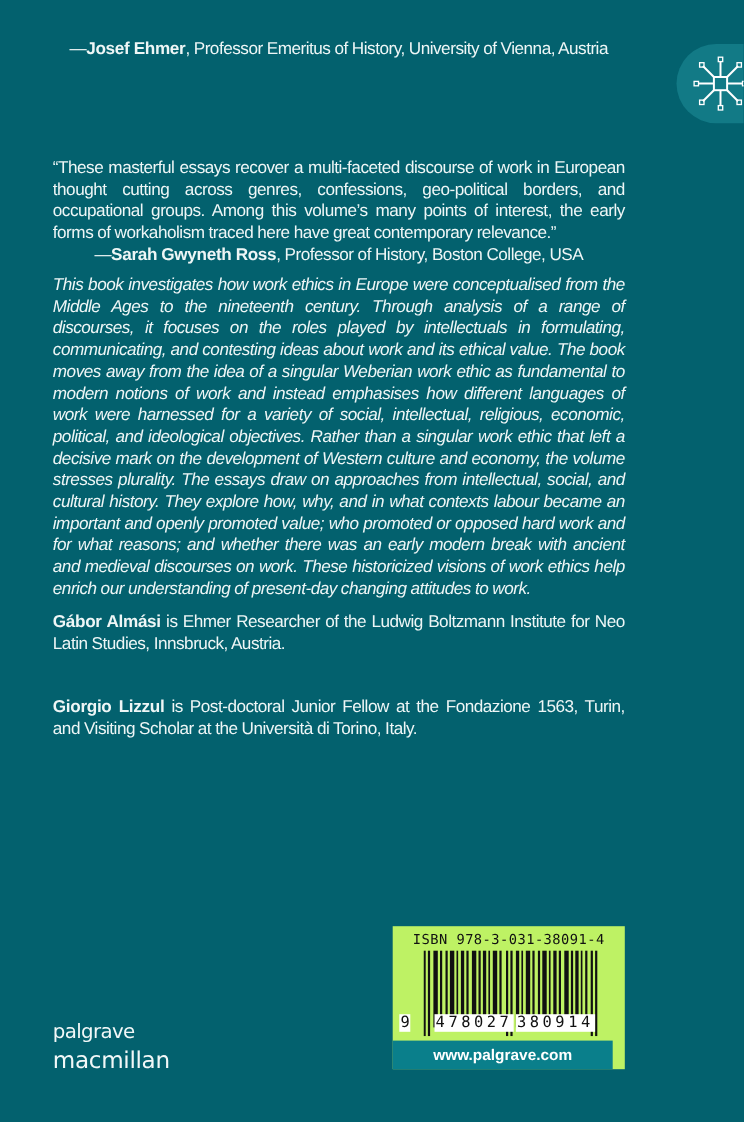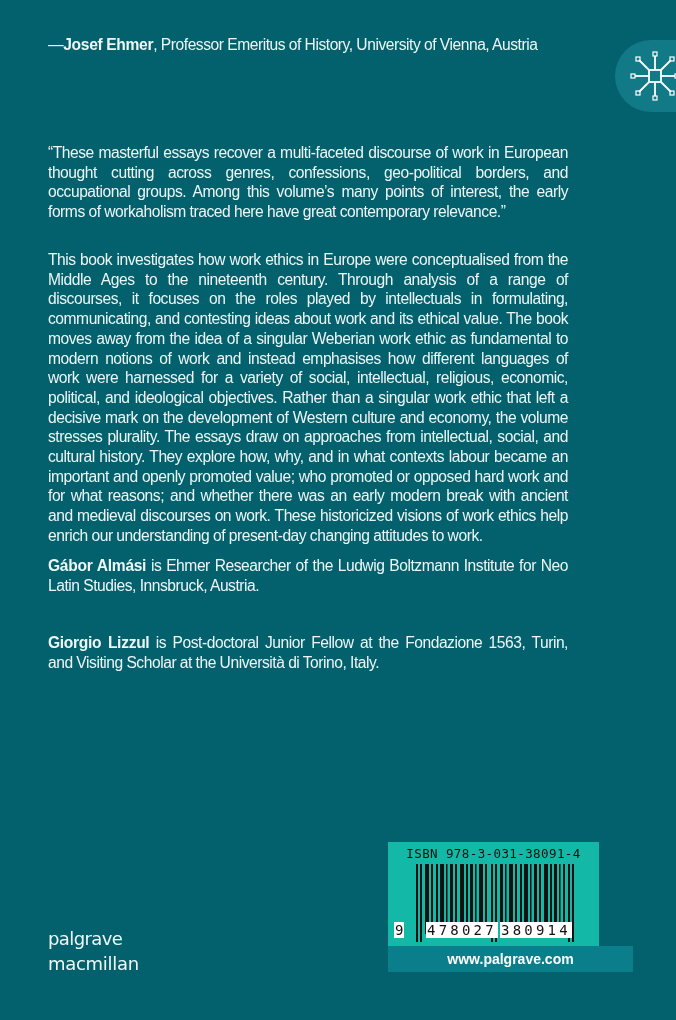--- a/index.html
+++ b/index.html
@@ -13,60 +13,59 @@
   .col {
     position: absolute; left: 48px; width: 520px;
     font-size: 15.6px; line-height: 19.7px;
     text-align: justify;
     letter-spacing: -0.45px;
     word-spacing: -0.2px;
   }
   .col p { margin: 0; }
   .quote1 { top: 35px; }
   .quote2 { top: 143px; }
-  .summary { top: 250px; }
+  .summary { top: 250px; font-style: italic; }
   .bio1 { top: 556px; }
   .bio2 { top: 633px; }
   b { font-weight: bold; letter-spacing: -0.3px; }
-  .attrib { text-align: left; }
+  .attrib { text-align: center; }
 
   .pivot-tab {
     position: absolute; left: 615px; top: 40px; width: 80px; height: 72px;
     background: #127a86; border-radius: 36px 0 0 36px;
   }
   .pivot-tab svg { position: absolute; left: 12px; top: 8px; }
 
   .barcode-box {
     position: absolute; left: 357px; top: 842px; width: 211px; height: 130px;
-    background: #14b8a6;
-    margin-left: 31px;
+    background: #bef264;
   }
   .isbn-text {
     position: absolute; left: 0; top: 4px; width: 211px; text-align: center;
     font-family: "DejaVu Sans Mono", monospace; font-size: 12.5px; color: #111;
     letter-spacing: 0.4px;
   }
   .bars { position: absolute; left: 28px; top: 22px; }
   .ean-digits {
     position: absolute; top: 80px; left: 6px; width: 200px; height: 20px;
     font-family: "DejaVu Sans Mono", monospace; font-size: 14px; color: #111;
   }
   .ean-digits span { position: absolute; top: 0; background: #fff; padding: 0 1px; }
   .url-band {
-    position: absolute; left: 0; top: 104px; width: 245px; height: 26px;
+    position: absolute; left: 0; top: 104px; width: 200px; height: 26px;
     background: #0a7f8b; color: #fff; text-align: center;
     font-size: 14px; line-height: 26px; font-weight: bold;
   }
 
   .publisher-logo {
     position: absolute; left: 48px; top: 926px; color: #f2f8f8;
     font-family: "DejaVu Sans", sans-serif;
   }
   .publisher-logo .l1 { font-size: 18px; line-height: 26px; letter-spacing: -0.6px; }
-  .publisher-logo .l2 { font-size: 18px; line-height: 24px; letter-spacing: -0.3px; text-align: right; }
+  .publisher-logo .l2 { font-size: 21px; line-height: 24px; letter-spacing: -0.3px; text-align: right; }
 </style>
 </head>
 <body>
 
 <div class="pivot-tab">
   <svg width="56" height="56" viewBox="0 0 56 56">
     <g stroke="#ffffff" stroke-width="1.8" fill="none">
       <rect x="22" y="22" width="12" height="12"></rect>
       <line x1="28" y1="22" x2="28" y2="8"></line>
       <line x1="28" y1="34" x2="28" y2="48"></line>
@@ -87,20 +86,21 @@
     </g>
   </svg>
 </div>
 
 <div class="col quote1">
   <p class="attrib"><span>—</span><b>Josef Ehmer</b><span>, Professor Emeritus of History, University of Vienna, Austria</span></p>
 </div>
 
 <div class="col quote2">
   <p>“These masterful essays recover a multi-faceted discourse of work in European thought cutting across genres, confessions, geo-political borders, and occupational groups. Among this volume’s many points of interest, the early forms of workaholism traced here have great contemporary relevance.”</p>
+  <p class="attrib"><span>—</span><b>Sarah Gwyneth Ross</b><span>, Professor of History, Boston College, USA</span></p>
 </div>
 
 <div class="col summary">
   <p>This book investigates how work ethics in Europe were conceptualised from the Middle Ages to the nineteenth century. Through analysis of a range of discourses, it focuses on the roles played by intellectuals in formulating, communicating, and contesting ideas about work and its ethical value. The book moves away from the idea of a singular Weberian work ethic as fundamental to modern notions of work and instead emphasises how different languages of work were harnessed for a variety of social, intellectual, religious, economic, political, and ideological objectives. Rather than a singular work ethic that left a decisive mark on the development of Western culture and economy, the volume stresses plurality. The essays draw on approaches from intellectual, social, and cultural history. They explore how, why, and in what contexts labour became an important and openly promoted value; who promoted or opposed hard work and for what reasons; and whether there was an early modern break with ancient and medieval discourses on work. These historicized visions of work ethics help enrich our understanding of present-day changing attitudes to work.</p>
 </div>
 
 <div class="col bio1">
   <p><b>Gábor Almási</b><span> is Ehmer Researcher of the Ludwig Boltzmann Institute for Neo Latin Studies, Innsbruck, Austria.</span></p>
 </div>
 

